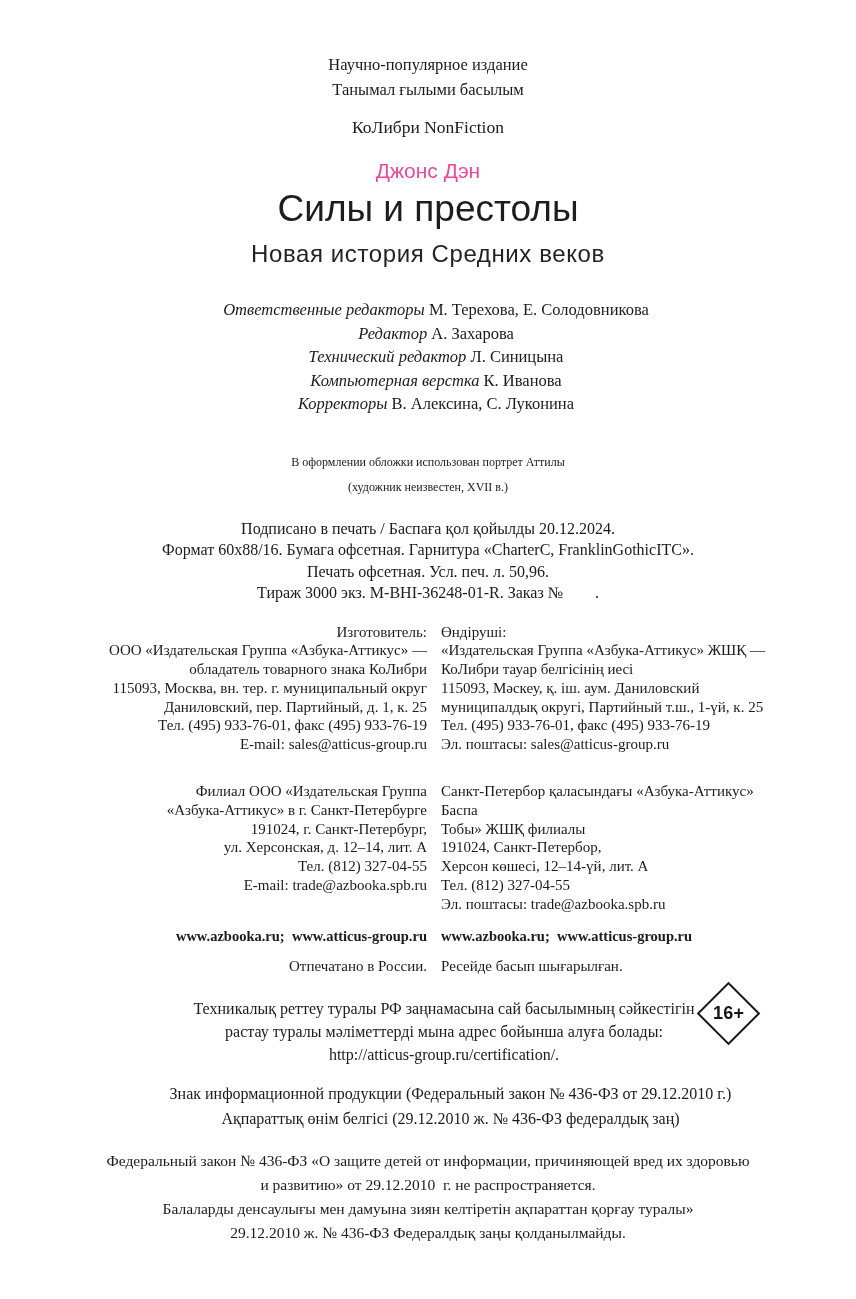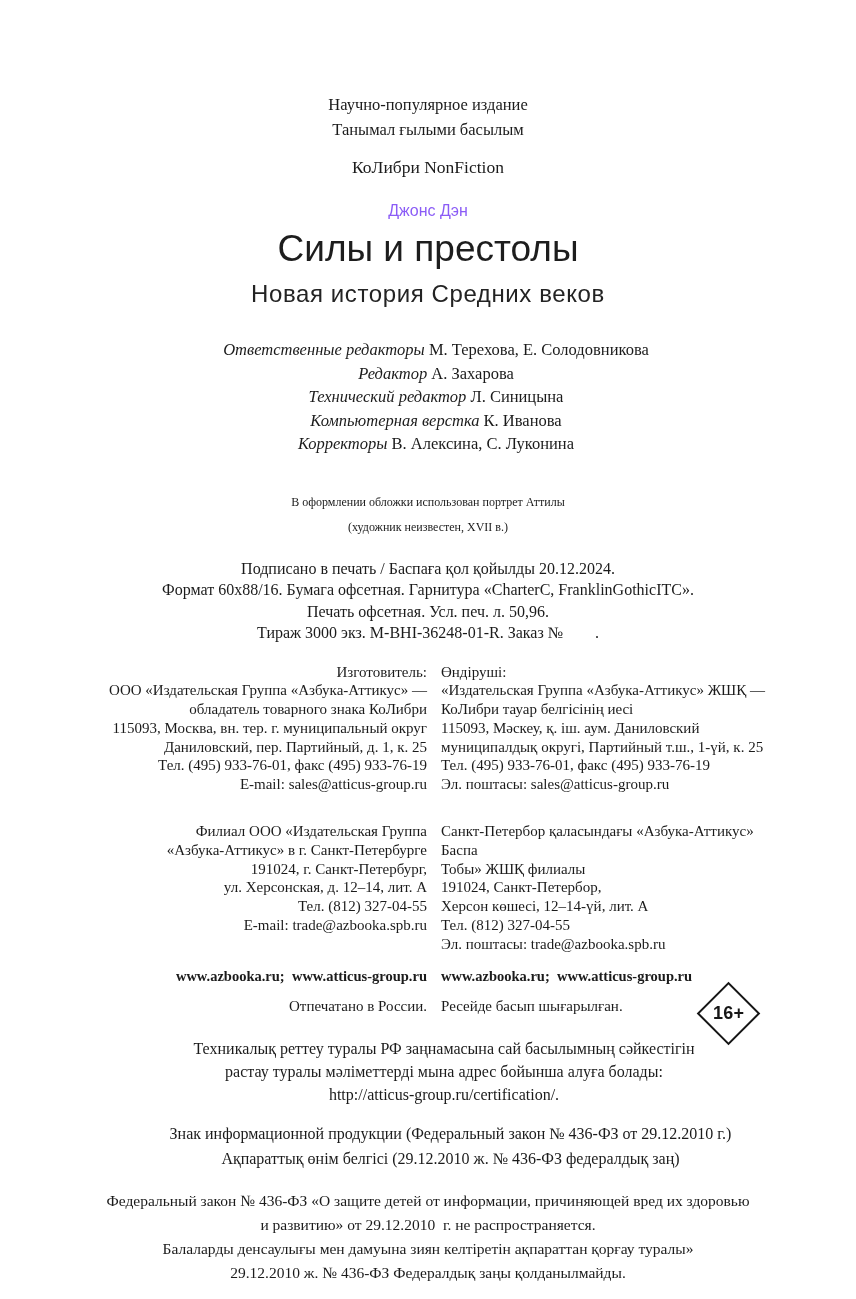--- a/index.html
+++ b/index.html
@@ -9,36 +9,36 @@
     height: 1299px;
     background: #ffffff;
     color: #1b1b1b;
     font-family: "Liberation Serif", "DejaVu Serif", serif;
     overflow: hidden;
   }
   .center { text-align: center; }
   .multiline { white-space: pre-line; }
 
   .edition-notes {
-    padding-top: 92px;
+    padding-top: 52px;
     font-size: 16.5px;
     line-height: 25px;
   }
   .imprint {
     margin-top: 14px;
     font-size: 17.5px;
     line-height: 22px;
   }
 
   .title-block { font-family: "Liberation Sans", "DejaVu Sans", sans-serif; }
   .author {
     margin-top: 20px;
-    font-size: 16px;
+    font-size: 21px;
     line-height: 26px;
-    color: #8b5cf6;
+    color: #ec4899;
   }
   .book-title {
     margin-top: 3px;
     font-size: 37px;
     line-height: 44px;
     font-weight: 500;
     color: #1d1d1d;
   }
   .subtitle {
     margin-top: 8px;

